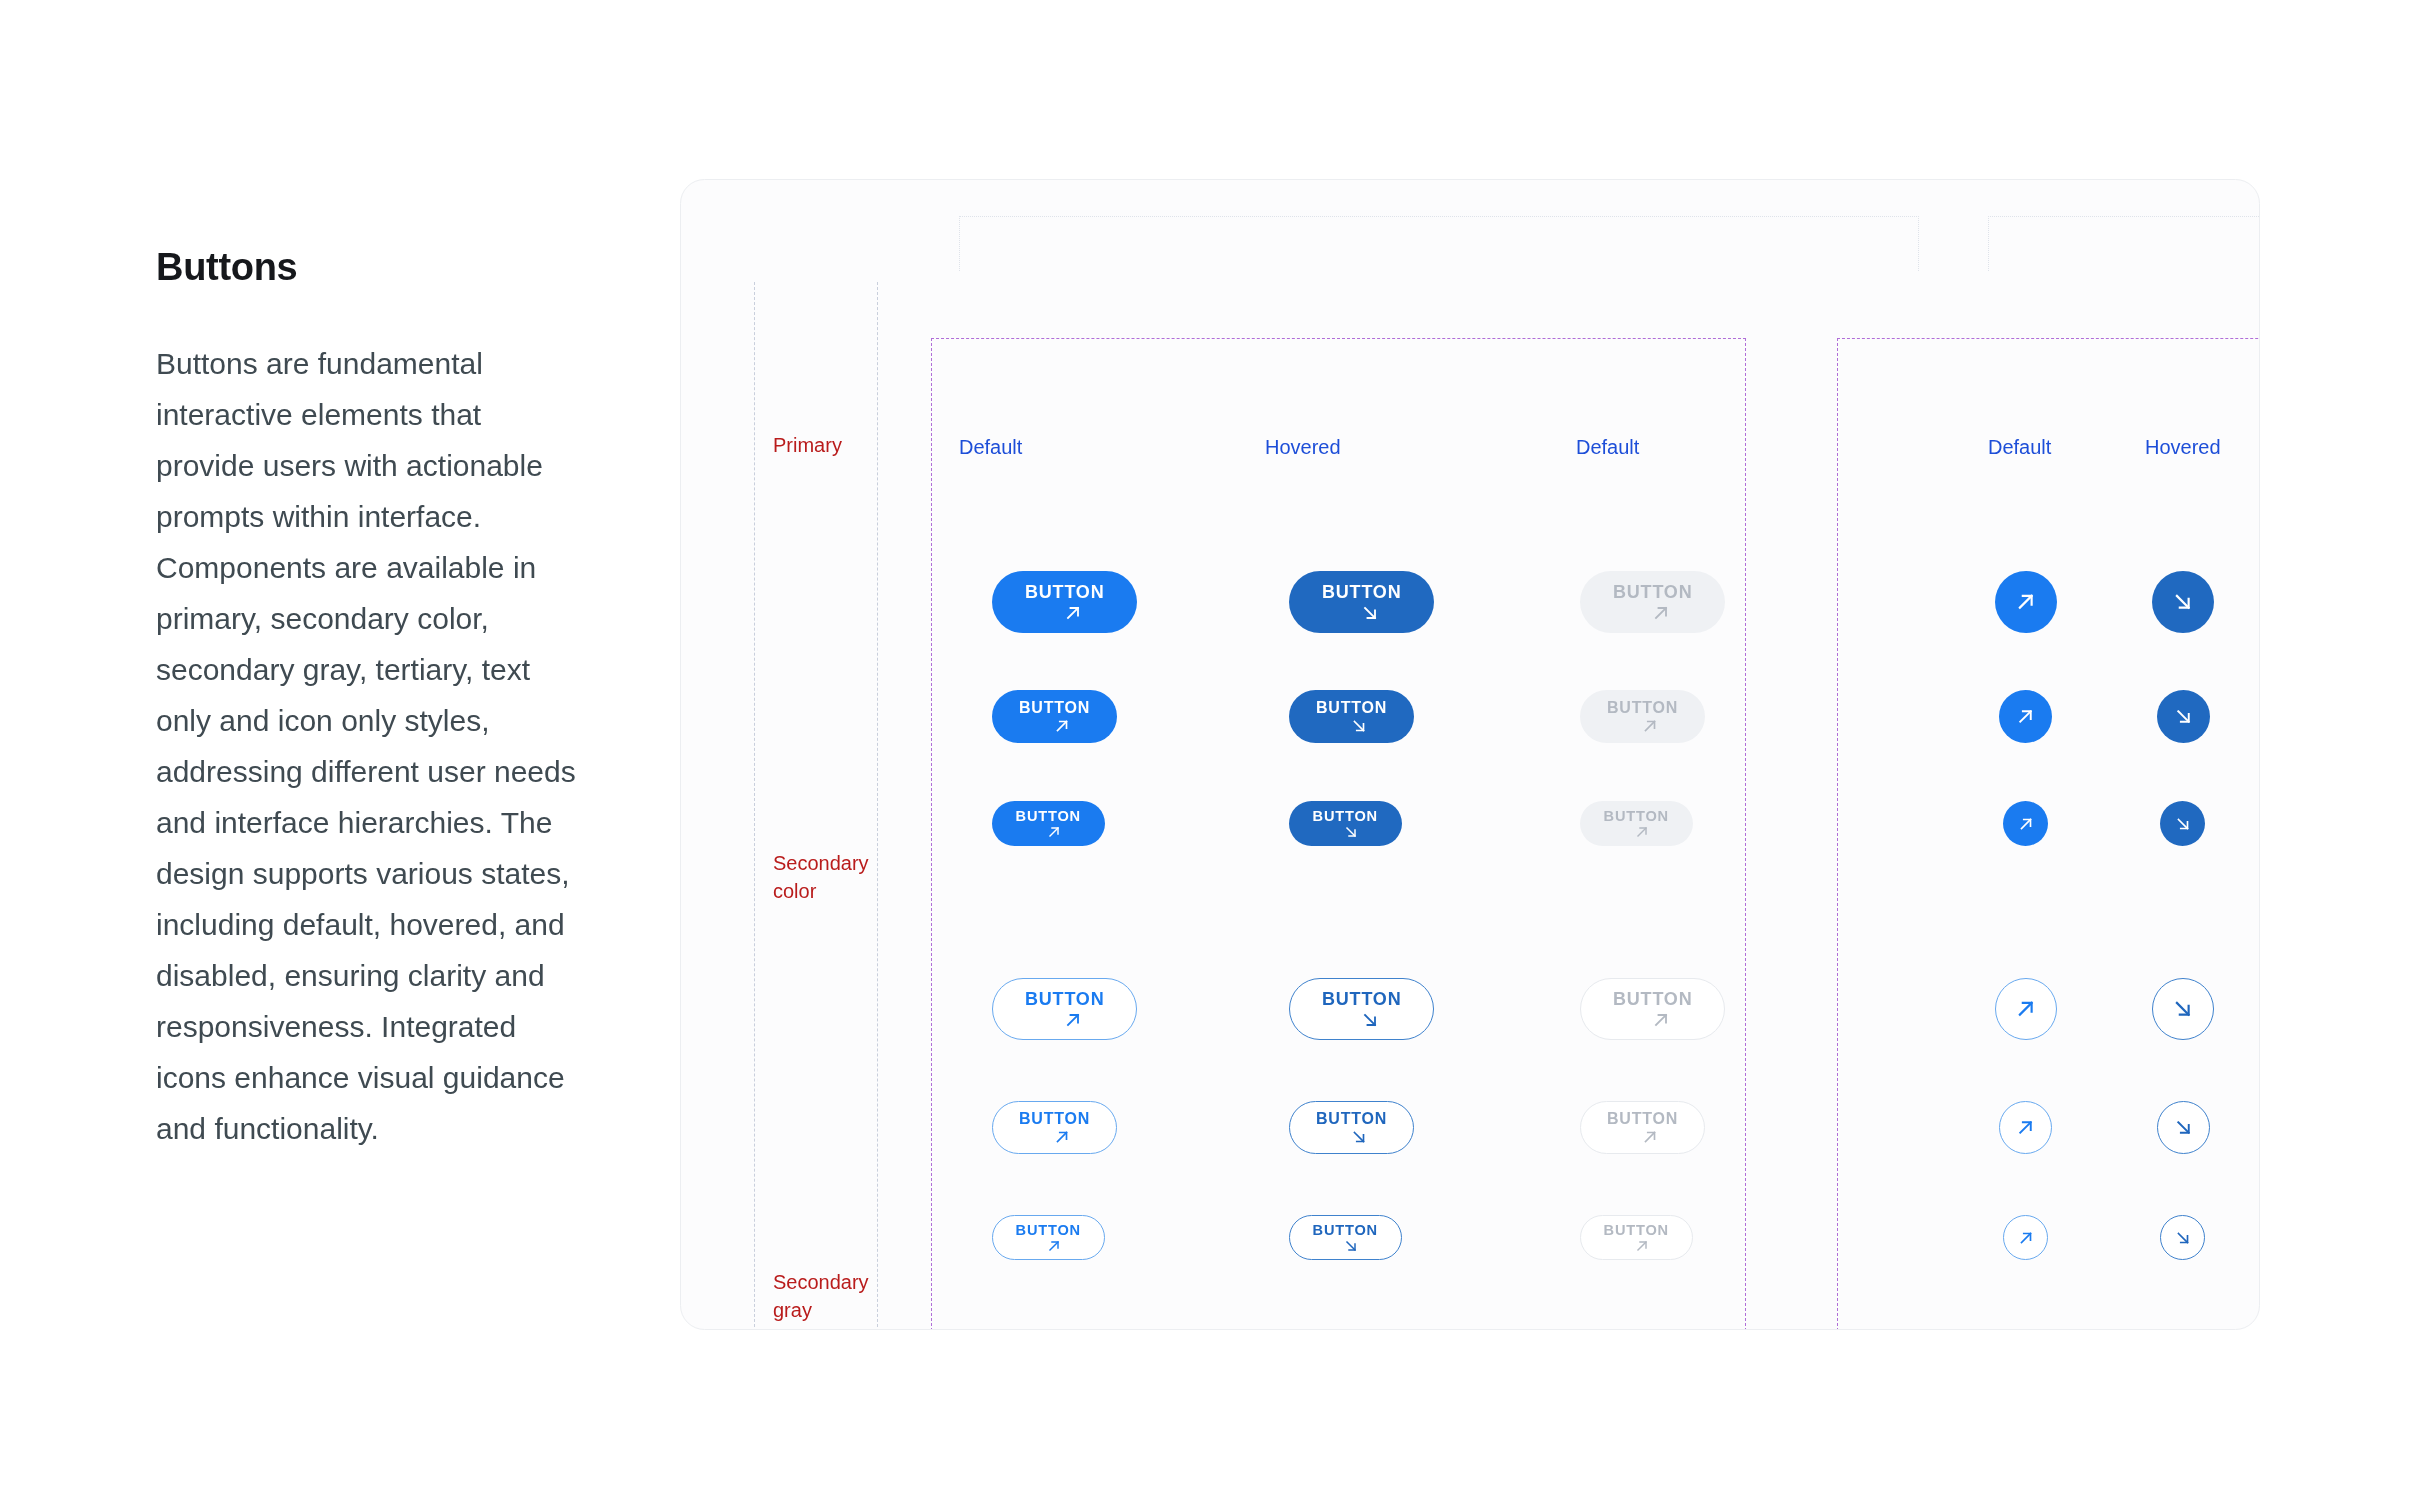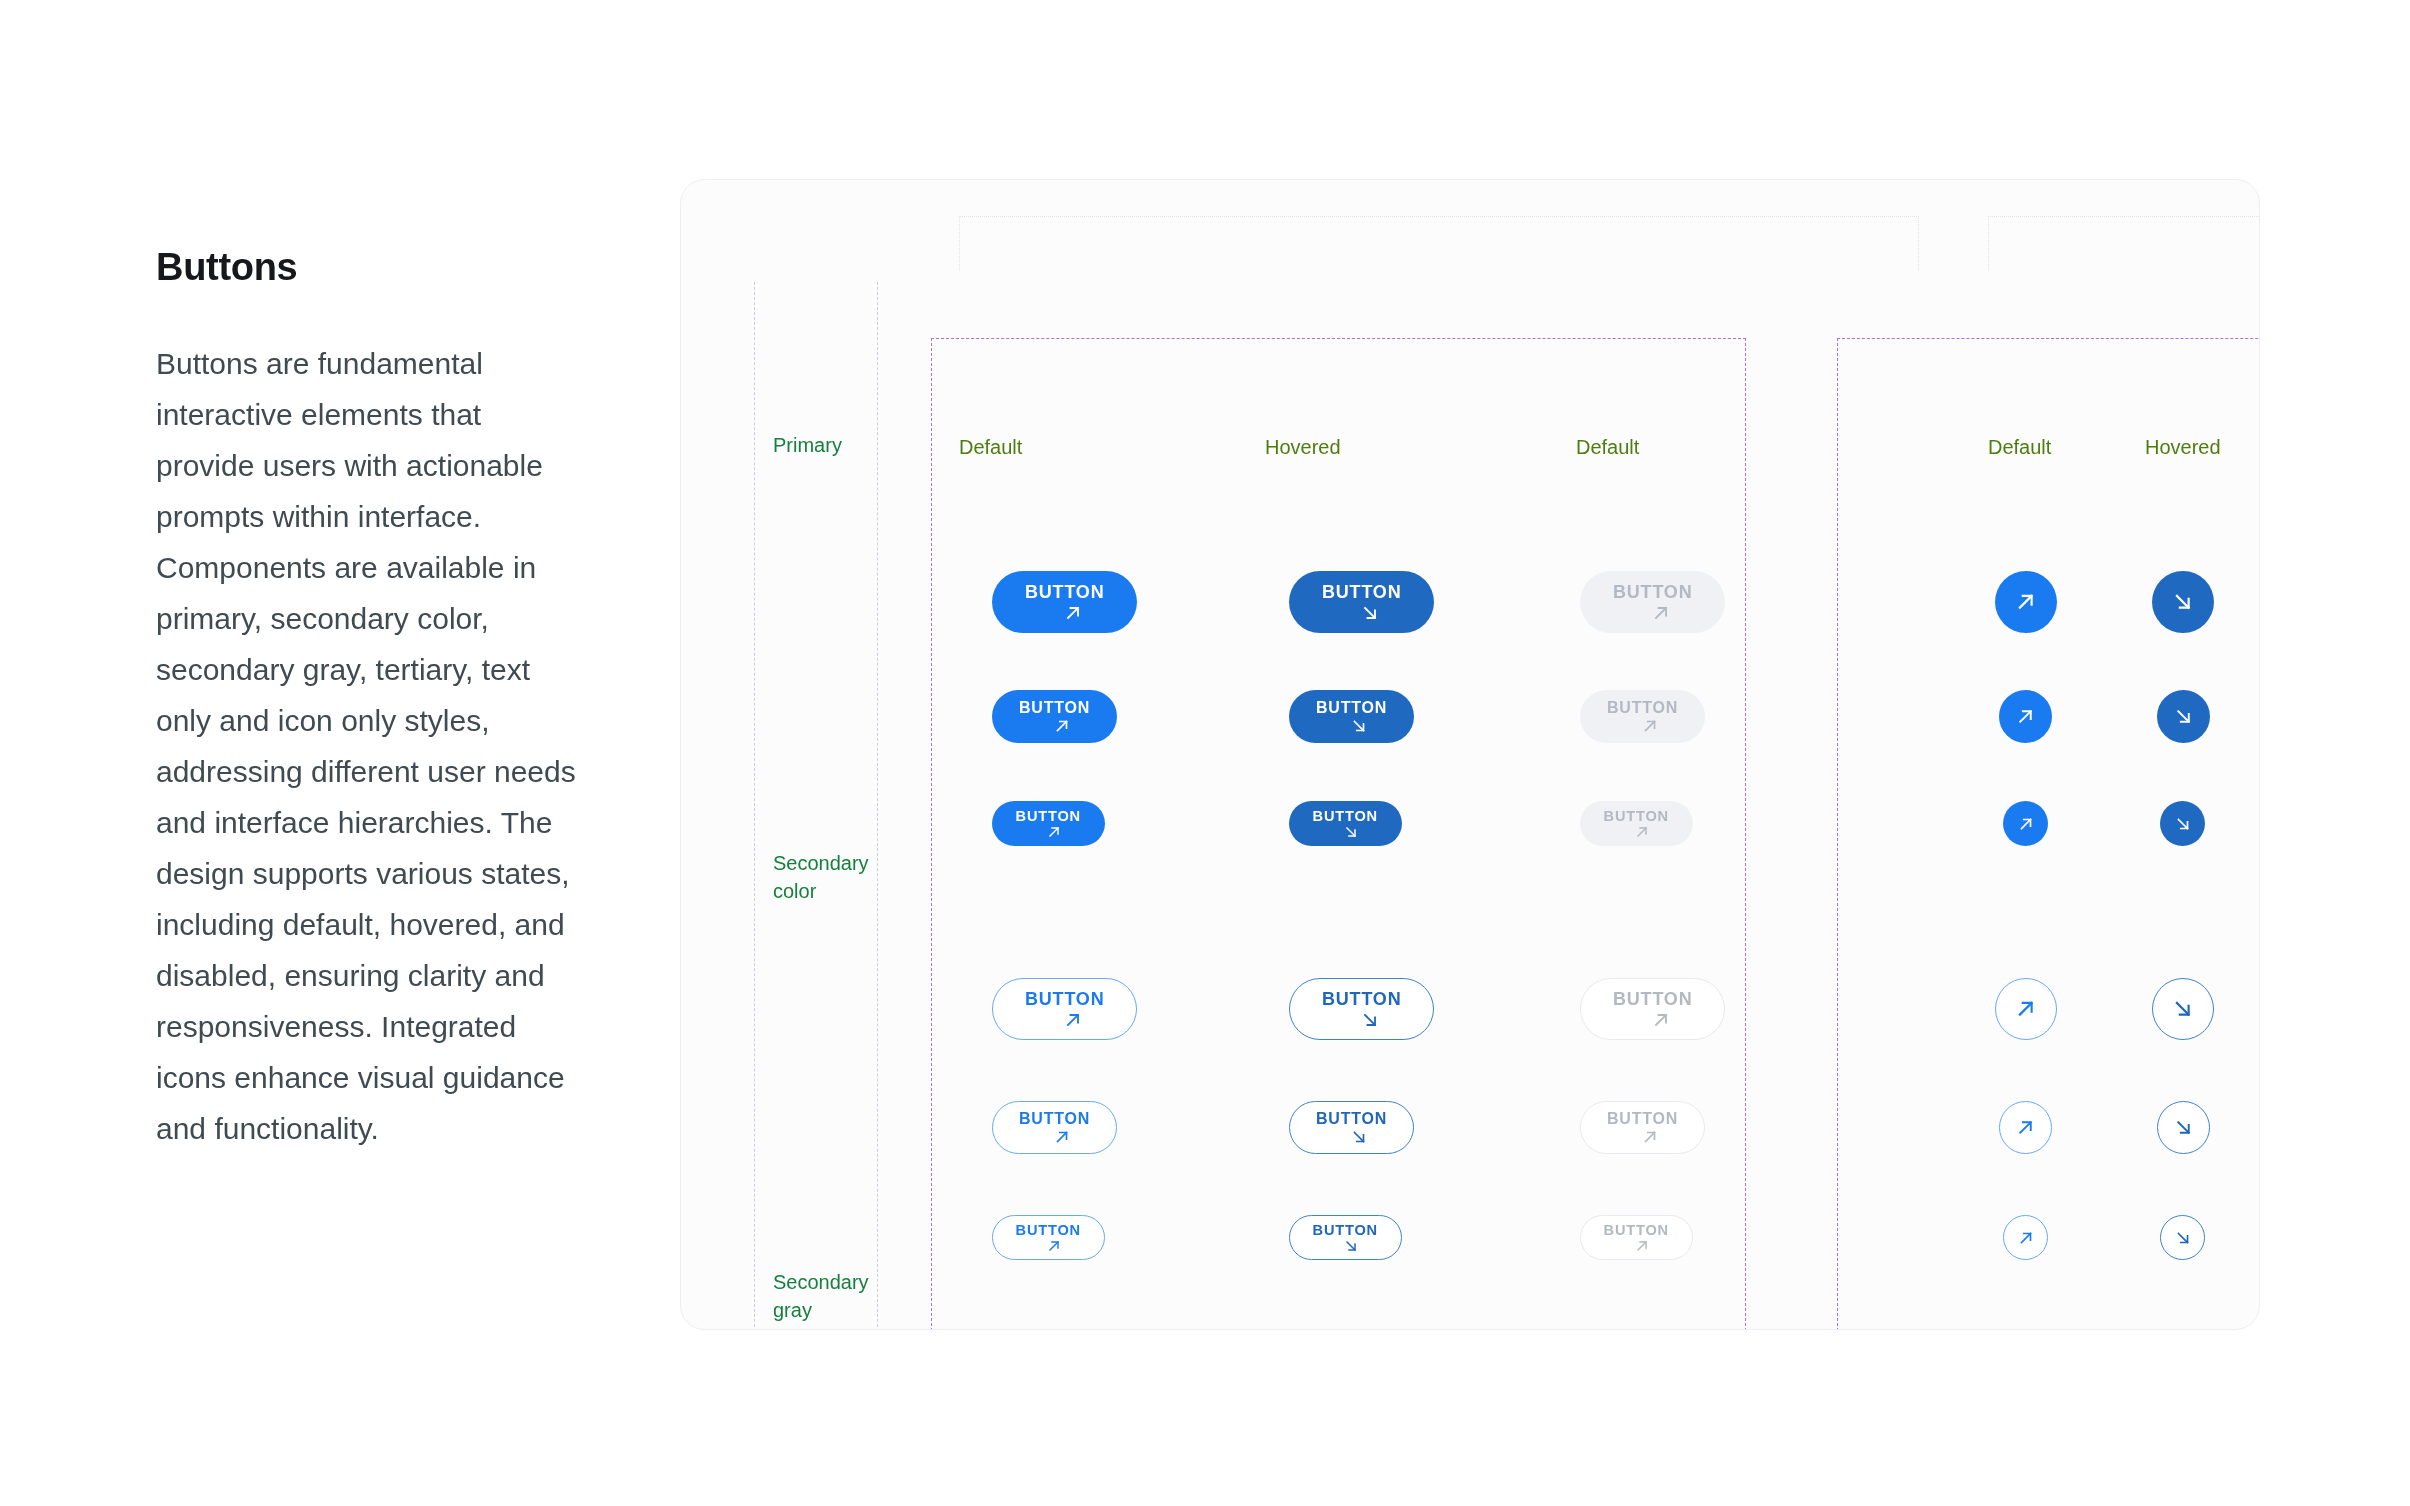--- a/index.html
+++ b/index.html
@@ -35,39 +35,39 @@
   
   .hdr-guide {
     position: absolute; top: 36px; height: 55px;
     border: 0.9px dotted #dfe3ea; border-bottom: none;
   }
   .hdr-guide.g1 { left: 278px; width: 960px; }
   .hdr-guide.g2 { left: 1307px; width: 311px; }
 
   .col-head {
     position: absolute; top: 256px;
-    font-size: 20px; color: #4d7c0f; font-weight: 400; white-space: nowrap;
+    font-size: 20px; color: #1d4ed8; font-weight: 400; white-space: nowrap;
   }
 
   
   .rowlabel-guide {
     position: absolute; left: 73px; top: 102px; width: 124px; height: 1050px;
     border-left: 0.9px dashed #c9cfdc; border-right: 0.9px dashed #c9cfdc;
   }
   
   .group-guide {
     position: absolute; top: 158px; height: 993px;
     border: 1.4px dashed #b06ed8; border-bottom: none;
   }
   .group-guide.left  { left: 250px; width: 815px; }
   .group-guide.right { left: 1156px; width: 461px; }
 
   .row-label {
     position: absolute; left: 92px;
-    font-size: 20px; line-height: 28px; color: #15803d; font-weight: 400;
+    font-size: 20px; line-height: 28px; color: #b91c1c; font-weight: 400;
     width: 132px;
   }
 
   
   .btn {
     position: absolute;
     display: inline-flex; align-items: center; justify-content: center;
     border-radius: 941px;
     font-weight: 700; letter-spacing: 0.8px;
     white-space: nowrap; cursor: pointer;

